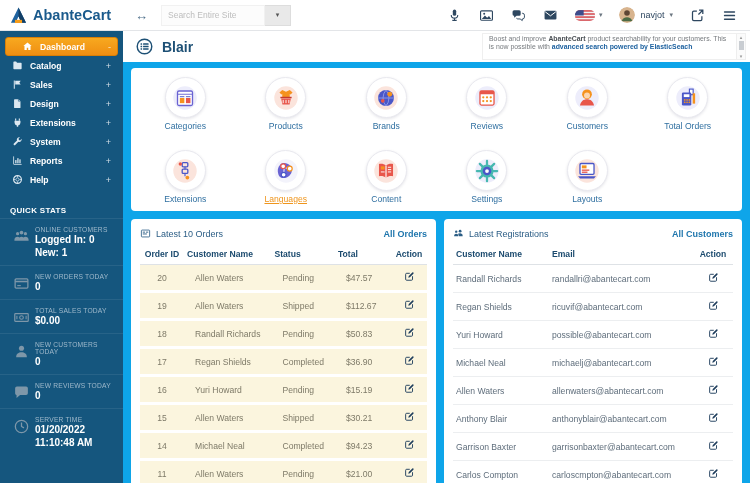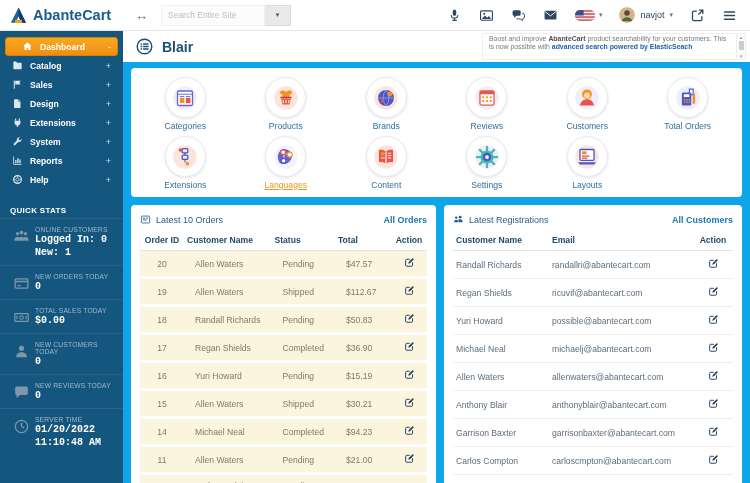--- a/index.html
+++ b/index.html
@@ -34,39 +34,39 @@
   .menu-item.active { background:linear-gradient(#F8A91F,#EF8E12); border-color:#D97F07;padding-left:16px; }
   .mi-icon { width:11px; height:11px; color:#DCE8F1; margin-right:7px; flex:none; }
   .menu-item.active .mi-icon { color:#FFFFFF; }
   .mi-label { font-size:8.6px; font-weight:bold; color:#FFF; }
   .mi-expand { margin-left:auto; font-size:9px; color:rgba(255,255,255,.8); }
   .qs-title { margin:14px 10px 3px; font-size:8px; font-weight:bold; color:#FFF; letter-spacing:.3px; }
   .stat { display:flex; align-items:flex-start; padding:7px 6px 6px 8px; border-top:1px solid rgba(255,255,255,.08); }
   .stat-icon { width:27px; flex:none; display:flex; justify-content:center; padding-top:2px; }
   .stat-icon svg { width:17px; height:17px; color:#7E97A9; }
   .stat-label { font-size:6.7px; color:#9FB9CB; letter-spacing:.2px; }
-  .stat-value { font-size:10px; font-weight:bold; color:#FFF; line-height:13px;font-family:Liberation Mono, monospace; }
+  .stat-value { font-size:10px; font-weight:bold; color:#FFF; line-height:13px; }
 
   
   .content { position:absolute; left:123px; top:31px; right:0; bottom:0; }
   .home-row { height:31px; background:#fff; display:flex; align-items:center; padding-left:12px; position:relative; }
   .home-icon { width:19px; height:19px; color:#1D5075; cursor:pointer; }
   .home-title { font-size:14px; font-weight:bold; color:#1D5075; margin-left:8px; }
   .notif { position:absolute; right:4px; top:2px; width:264px; height:27px; background:#fff; border:1px solid #EFEFEF; display:flex; }
   .notif-text { flex:1; font-size:6.9px; line-height:8.4px; padding:1px 4px 1px 6px; color:#75797D; }
   .notif-brand { font-weight:bold; color:#4A4F54; }
   .notif-link { font-weight:bold; color:#1A5F9E; cursor:pointer; }
   .notif-scroll { width:9px; border-left:1px solid #EEE; background:#FBFBFB; display:flex; flex-direction:column; align-items:center; }
   .notif-scroll .arr { font-size:5px; color:#999; line-height:6px; cursor:pointer; }
   .notif-scroll .track { flex:1; width:5px; display:flex; }
   .notif-scroll .thumb { width:5px; height:9px; background:#C9CDD2; margin:1px auto auto; }
 
   .main-pad { padding:6px 8px 5px; }
 
-  .tiles-panel { background:#fff; border-radius:4px; padding:9px 4px 7px; display:grid; grid-template-columns:repeat(6,1fr); row-gap:5px; }
+  .tiles-panel { background:#fff; border-radius:4px; padding:9px 4px 7px; display:grid; grid-template-columns:repeat(6,1fr); row-gap:19px; }
   .tile { display:flex; flex-direction:column; align-items:center; cursor:pointer; }
   .tile-circle { width:41px; height:41px; border-radius:50%; background:#fff; border:1px solid #E9E9EF; box-shadow:0 1px 3px rgba(60,60,90,.14); display:flex; align-items:center; justify-content:center; }
   .tile-circle svg { width:30px; height:30px; }
   .tile-label { margin-top:3px; font-size:8.6px; color:#2F6FA0; }
   .tile.active .tile-label { color:#EF951C; text-decoration:underline; }
 
   .panels { display:flex; gap:8px; margin-top:8px; align-items:stretch; }
   .panel { background:#fff; border-radius:4px; padding:4px 9px 6px; }
   .panel-orders { width:305px; flex:none; }
   .panel-regs { flex:1; }

